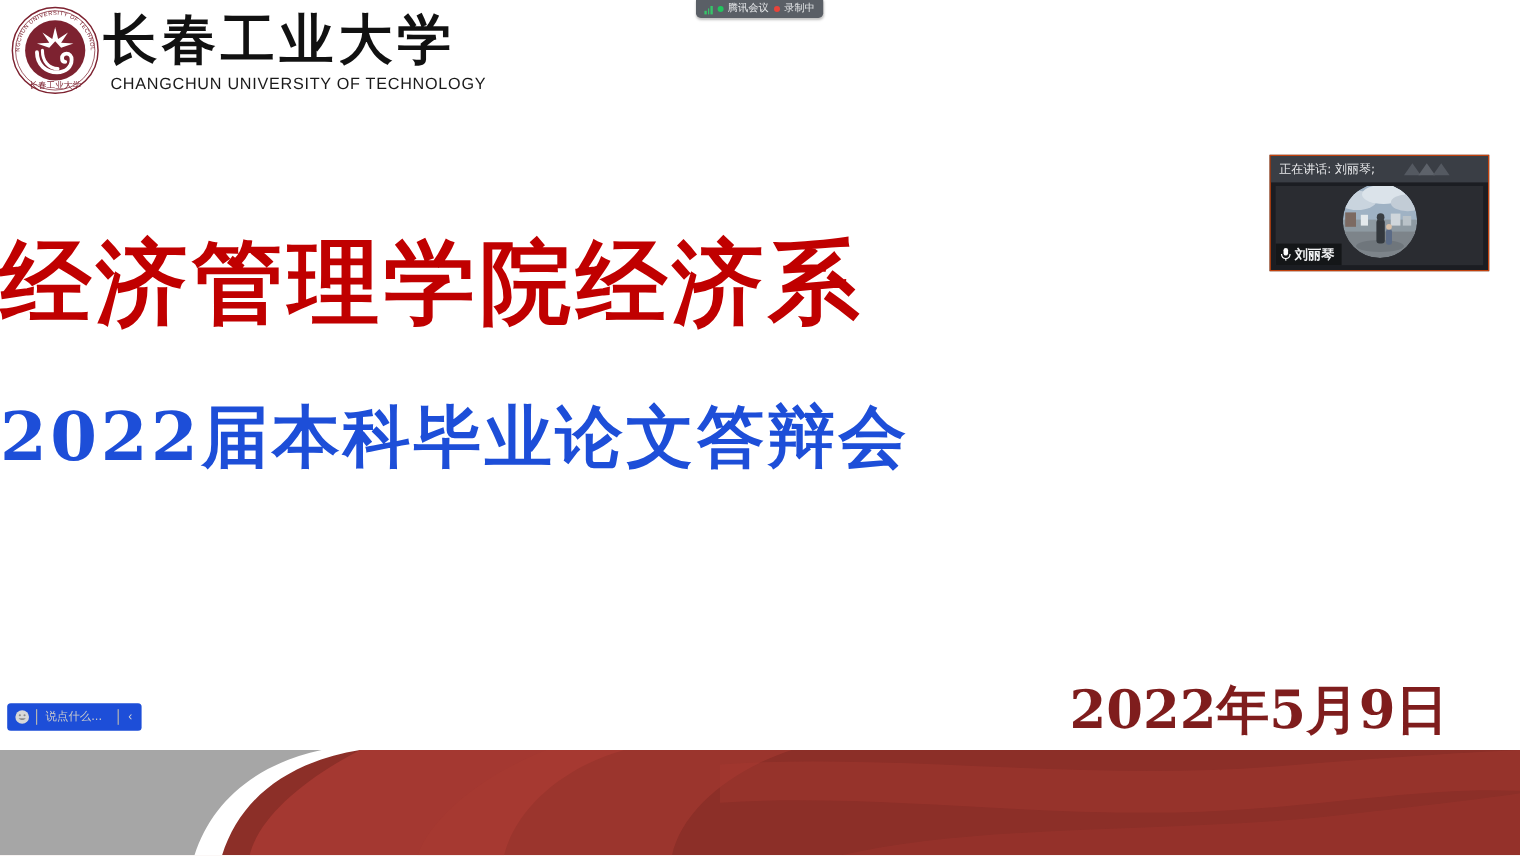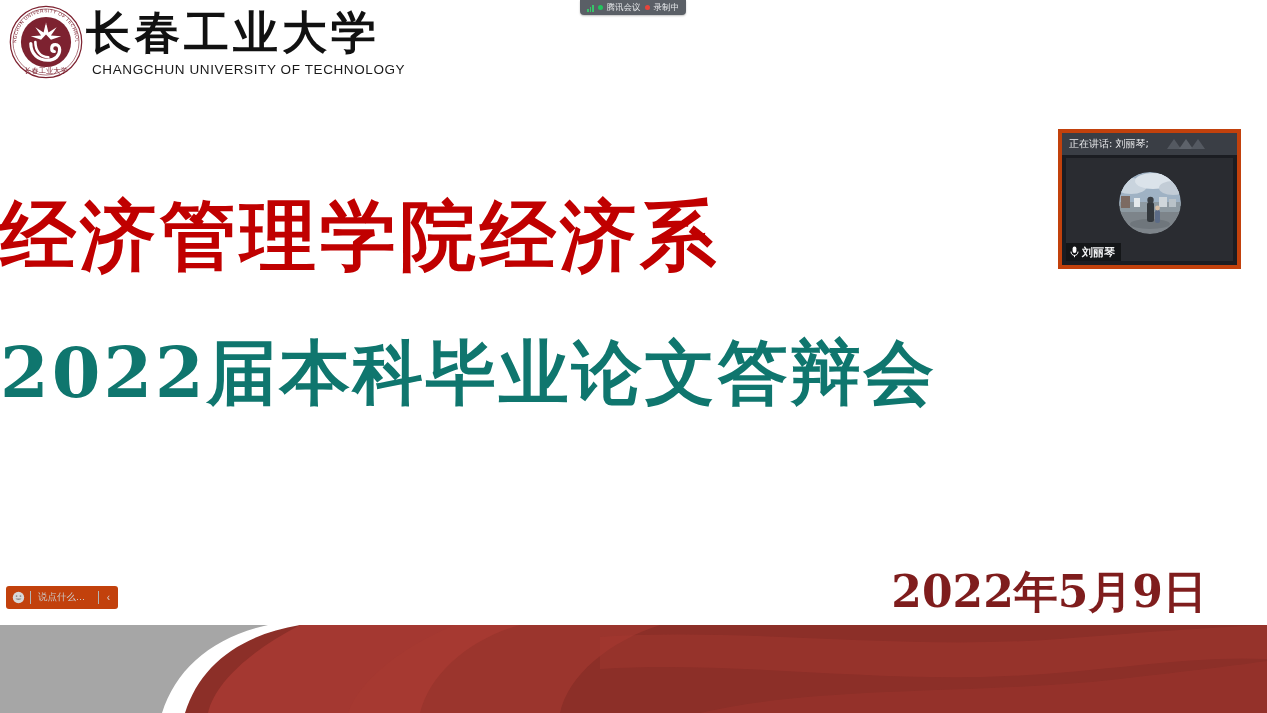--- a/index.html
+++ b/index.html
@@ -29,22 +29,22 @@
   .title-line{
     position:absolute;text-align:left;color:#c00000;
     font-family:"DejaVu Serif","Liberation Serif",serif;
     font-weight:700;white-space:nowrap;
   }
   #title-line-1{
     left:0;right:0;top:186px;font-size:76px;letter-spacing:4px;
     color:#c00000;
   }
   #title-line-2{
-    left:0;right:0;top:327px;font-size:70px;letter-spacing:3px;
-    color:#0f766e;
+    left:0;right:0;top:327px;font-size:56px;letter-spacing:3px;
+    color:#1d4ed8;
   }
   #slide-date{
     position:absolute;right:60px;top:563px;
     font-family:"DejaVu Serif","Liberation Serif",serif;
     font-weight:700;font-size:44px;color:#7f1d1d;white-space:nowrap;
   }
 
   
   #bottom-band{position:absolute;left:0;top:625px;width:1267px;height:88px;overflow:hidden;}
 
@@ -64,22 +64,22 @@
   .dot.green{background:#22c55e;}
   .dot.red{background:#e8443a;}
   #meeting-status .lbl{
     font-size:8.5px;color:#e6e8ea;white-space:nowrap;line-height:1;
     font-family:"DejaVu Sans","Liberation Sans",sans-serif;
     text-align:center;
   }
 
   
   #video-panel{
-    position:absolute;left:1058px;top:129px;width:183px;height:140px;
-    background:#1b1d22;border:4px solid #c2410c;box-sizing:border-box;
+    position:absolute;left:1058px;top:129px;width:183px;height:97px;
+    background:#1b1d22;border:1px solid #c2410c;box-sizing:border-box;
   }
   #video-panel-header{
     height:22px;background:#3a3e45;display:flex;align-items:center;
     padding:0 7px;position:relative;box-sizing:border-box;
   }
   #video-panel-header .speaking-label{
     font-size:10px;color:#e9eaec;white-space:nowrap;
     font-family:"DejaVu Sans","Liberation Sans",sans-serif;
   }
   #panel-watermark{
@@ -100,21 +100,21 @@
   }
   #name-tag .nm{
     font-size:11px;color:#f2f3f4;white-space:nowrap;line-height:1;
     font-family:"DejaVu Sans","Liberation Sans",sans-serif;
     font-weight:bold;
   }
 
   
   #chat-bar{
     position:absolute;left:6px;top:586px;width:112px;height:23px;
-    background:#c2410c;border-radius:3px;display:flex;align-items:center;
+    background:#1d4ed8;border-radius:3px;display:flex;align-items:center;
   }
   #chat-emoji{
     width:24px;height:23px;display:flex;align-items:center;justify-content:center;
   }
   .chat-sep{width:1px;height:13px;background:#b4b4b4;}
   #chat-placeholder{
     flex:1;font-size:9.5px;color:#cccccc;padding-left:7px;white-space:nowrap;
     font-family:"DejaVu Sans","Liberation Sans",sans-serif;
   }
   #chat-collapse{

